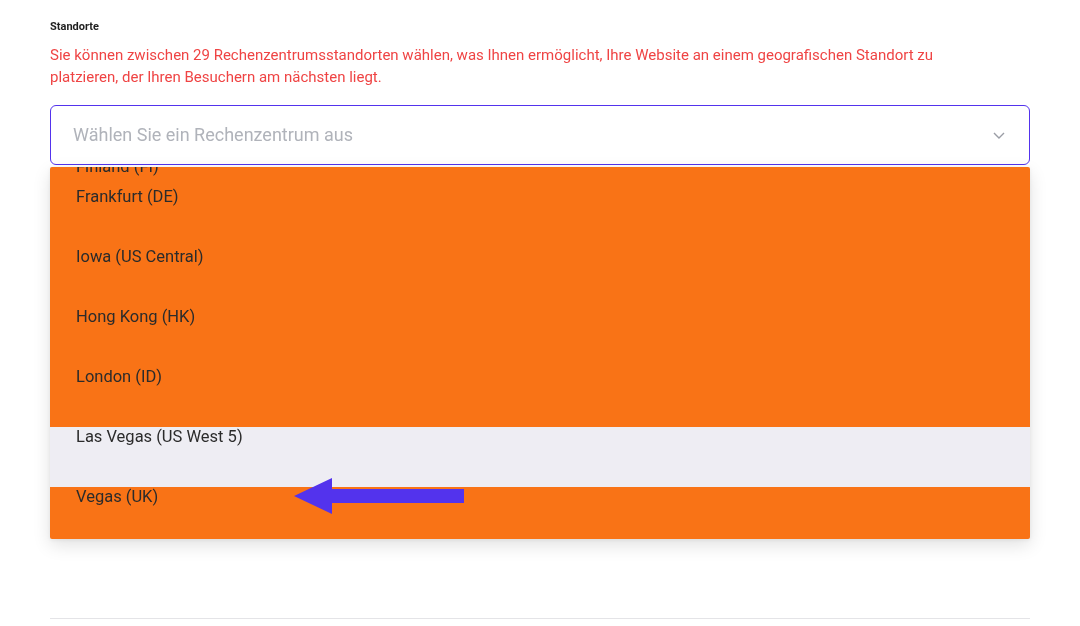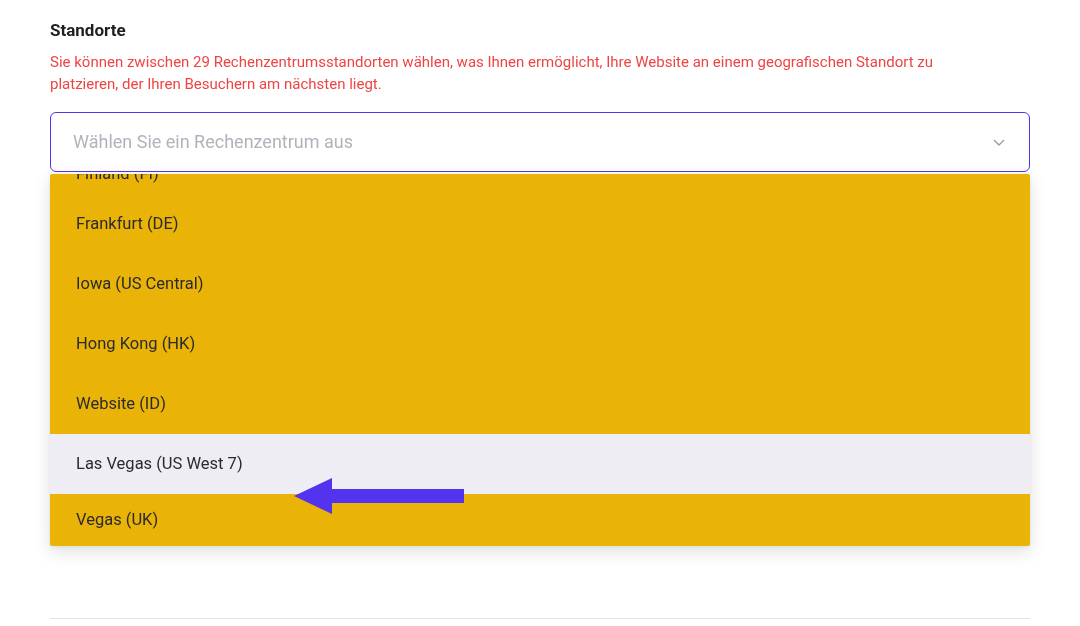--- a/index.html
+++ b/index.html
@@ -8,21 +8,21 @@
       background: #ffffff;
       width: 1080px;
       height: 626px;
       overflow: hidden;
       position: relative;
     }
     .container {
       padding: 20px 50px 0 50px;
     }
     .heading {
-      font-size: 17px;
+      font-size: 11px;
       font-weight: 700;
       color: #1f1f1f;
       margin-bottom: 12px;
     }
     .description {
       font-size: 15px;
       line-height: 1.45;
       color: #ef4444;
       margin-bottom: 16px;
       max-width: 950px;
@@ -47,30 +47,29 @@
       height: 16px;
       flex-shrink: 0;
     }
     .chevron svg {
       width: 100%;
       height: 100%;
       display: block;
     }
     .dropdown {
       margin-top: 2px;
-      background: #eab308;
+      background: #f97316;
       box-shadow: 0 6px 18px rgba(0,0,0,0.12), 0 1px 4px rgba(0,0,0,0.06);
       border-radius: 2px;
       overflow: hidden;
     }
     .dropdown-option {
       padding: 0 26px;
       height: 60px;
       display: flex;
-      align-items: center;
       font-size: 16.5px;
       color: #2b2b2b;
       cursor: pointer;
       position: relative;
     }
     .dropdown-option.partial-top {
       height: 20px;
       align-items: flex-start;
       padding-top: 0;
     }
@@ -130,24 +129,24 @@
     <div class="dropdown-option">
       <span class="option-label">Frankfurt (DE)</span>
     </div>
     <div class="dropdown-option">
       <span class="option-label">Iowa (US Central)</span>
     </div>
     <div class="dropdown-option">
       <span class="option-label">Hong Kong (HK)</span>
     </div>
     <div class="dropdown-option">
-      <span class="option-label">Website (ID)</span>
+      <span class="option-label">London (ID)</span>
     </div>
     <div class="dropdown-option highlighted">
-      <span class="option-label">Las Vegas (US West 7)</span>
+      <span class="option-label">Las Vegas (US West 5)</span>
     </div>
     <div class="dropdown-option partial-bottom">
       <span class="option-label">Vegas (UK)</span>
     </div>
   </div>
 </div>
 
 <div class="arrow-overlay">
   <svg viewBox="0 0 170 36">
     <polygon points="0,18 38,0 38,11 170,11 170,25 38,25 38,36" fill="#5333ed"></polygon>

